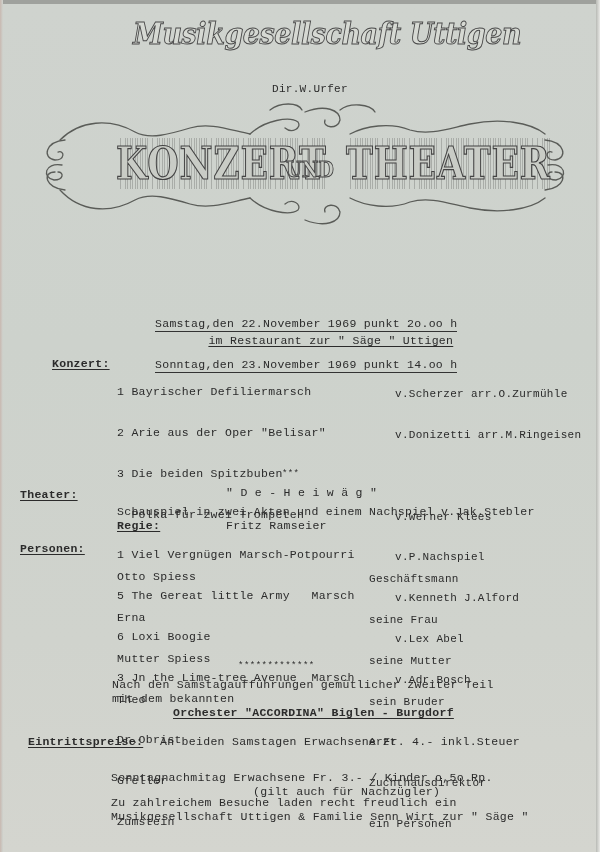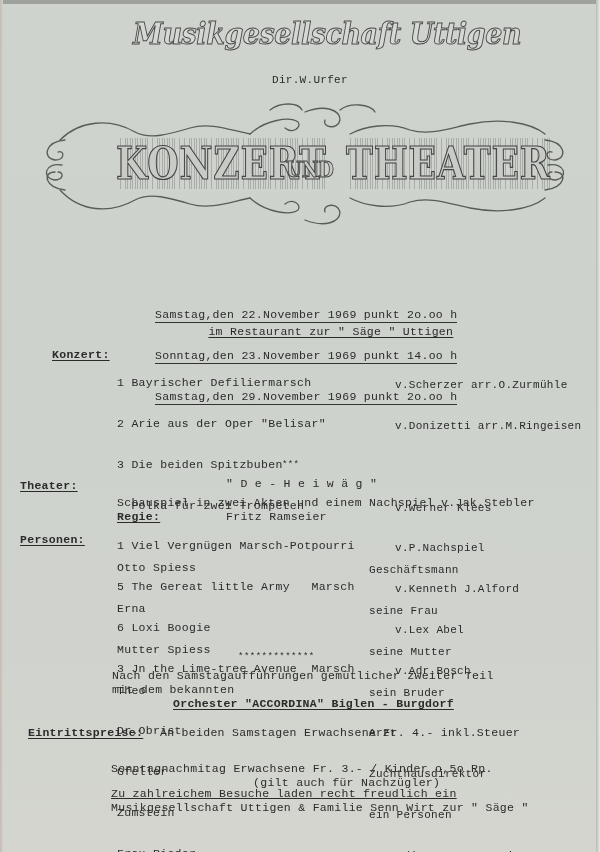--- a/index.html
+++ b/index.html
@@ -14,21 +14,21 @@
       position: absolute;
       left: 0; top: 4px;
       width: 596px; height: 848px;
       background: linear-gradient(180deg, #cfd3ce 0%, #cdd2cc 40%, #d0d3cd 75%, #d4d5cf 100%);
     }
     .topband { position: absolute; left: 0; top: 0; width: 600px; height: 4px; background: #9fa19d; }
     .rightedge { position: absolute; right: 0; top: 0; width: 4px; height: 852px; background: linear-gradient(90deg, #b8bab5, #e9e9e6); }
     .leftedge { position: absolute; left: 0; top: 0; width: 3px; height: 852px; background: linear-gradient(90deg, #c8b8b0, #cfd3ce); }
 
     .abs { position: absolute; white-space: pre; }
-    .tw { font-family: "Liberation Mono", "DejaVu Sans Mono", monospace; font-size: 11.5px; letter-spacing: 0.3px; color: #2b2b2b; }
+    .tw { font-family: "Liberation Mono", "DejaVu Sans Mono", monospace; font-size: 11.5px; letter-spacing: 0.3px; color: #2b2b2b; margin-top: 9px; }
     .tw.bold { font-weight: bold; }
     .ul { text-decoration: underline; text-underline-offset: 2px; }
 
     .gothic {
       font-family: "DejaVu Serif", serif;
       font-size: 30px;
       font-weight: bold;
       font-style: italic;
       color: #d6d9d3;
       -webkit-text-stroke: 1px #4a4a4a;
@@ -96,21 +96,20 @@
 </svg>
 
 <div class="abs title-big" style="left:116px; top:138px;">KONZERT</div>
 <div class="abs title-small" style="left:286px; top:156px;">UND</div>
 <div class="abs title-big" style="left:346px; top:138px;">THEATER</div>
 
 <div class="abs tw" style="left:155px; top:256px;">
   <div class="dates-block">
     <span class="line">Samstag,den 22.November 1969 punkt 2o.oo h</span>
     <span class="line">Sonntag,den 23.November 1969 punkt 14.oo h</span>
-    <span class="line">Samstag,den 29.November 1969 punkt 2o.oo h</span>
   </div>
 </div>
 <div class="abs tw" style="left:194px; top:312px;">
   <span class="ul">im Restaurant zur " Säge " Uttigen</span>
 </div>
 
 <div class="abs tw bold ul" style="left:20px; top:348px;padding-left:32px;">Konzert:</div>
 <div class="abs tw" style="left:117px; top:349px; line-height:13.6px;">
   <div>1 Bayrischer Defiliermarsch</div>
   <div>2 Arie aus der Oper "Belisar"</div>
@@ -164,14 +163,14 @@
 <div class="abs tw" style="left:238px; top:652px; font-size:9px; letter-spacing:0.5px;">*************</div>
 <div class="abs tw" style="left:112px; top:669px;">Nach den Samstagaufführungen gemütlicher zweiter Teil</div>
 <div class="abs tw" style="left:112px; top:683px;">mit dem bekannten</div>
 <div class="abs tw bold ul" style="left:173px; top:697px;">Orchester "ACCORDINA" Biglen - Burgdorf</div>
 
 <div class="abs tw bold ul" style="left:16px; top:726px;padding-left:12px;">Eintrittspreise:</div>
 <div class="abs tw" style="left:160px; top:726px;">An beiden Samstagen Erwachsene Fr. 4.- inkl.Steuer</div>
 <div class="abs tw" style="left:253px; top:776px;">(gilt auch für Nachzügler)</div>
 <div class="abs tw" style="left:111px; top:762px;">Sonntagnachmitag Erwachsene Fr. 3.- / Kinder o,5o Rp.</div>
 
-<div class="abs tw bold" style="left:111px; top:787px; font-weight:normal;text-decoration:underline;">Zu zahlreichem Besuche laden recht freudlich ein</div>
+<div class="abs tw bold" style="left:111px; top:787px; font-weight:normal;">Zu zahlreichem Besuche laden recht freudlich ein</div>
 <div class="abs tw" style="left:111px; top:801px;">Musikgesellschaft Uttigen &amp; Familie Senn Wirt zur " Säge "</div>
 
 </body></html>

